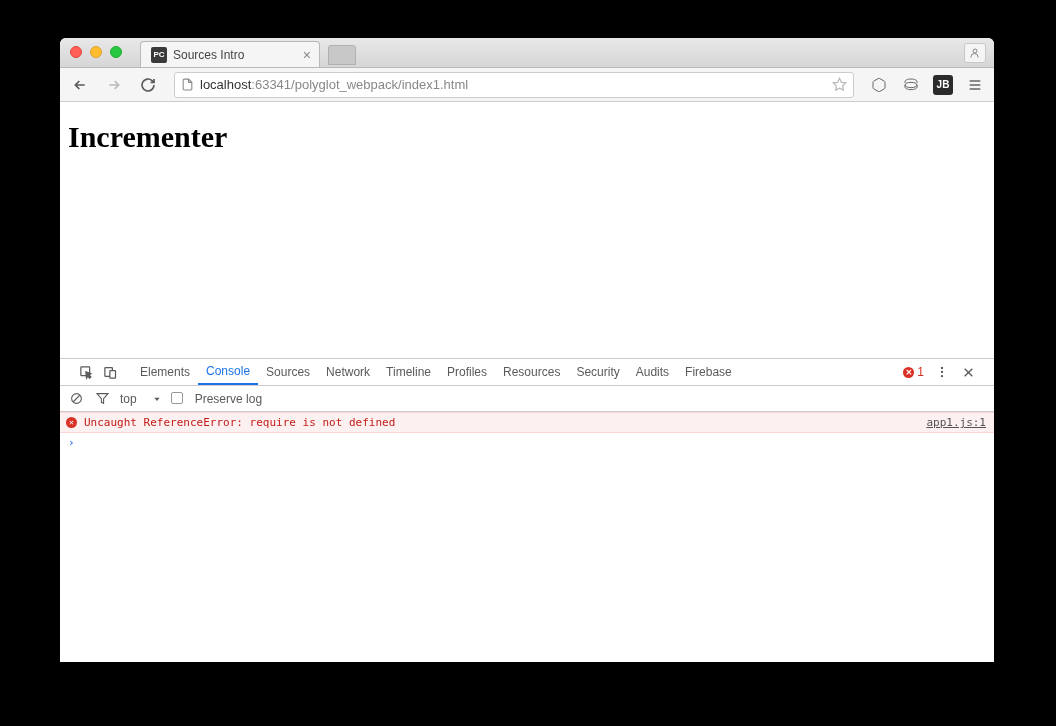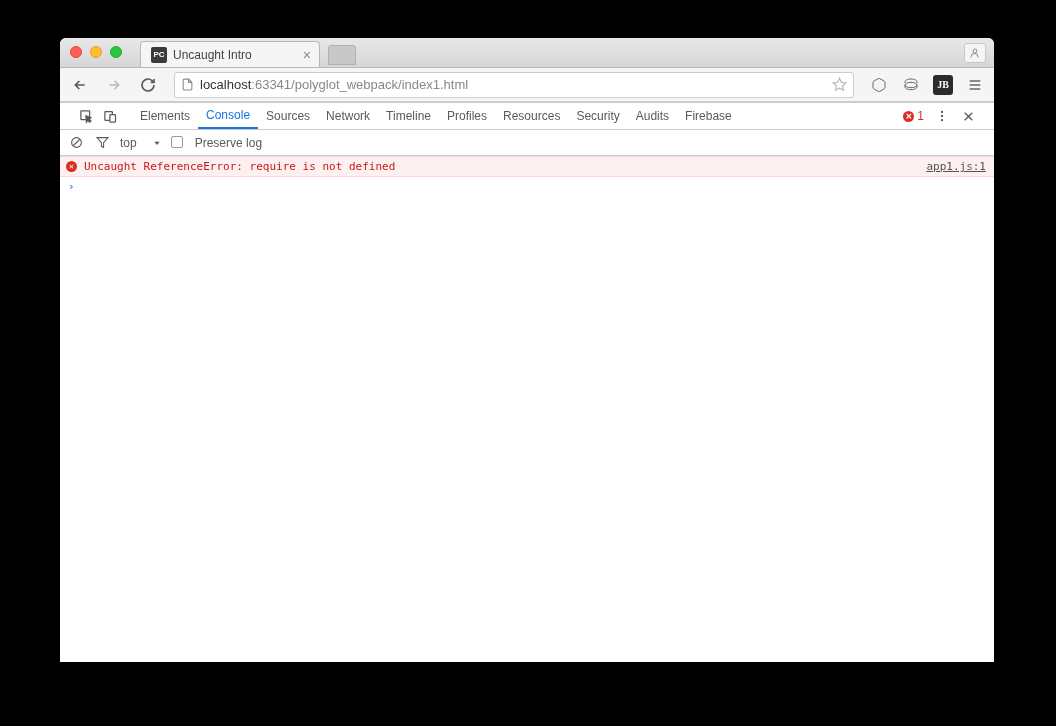--- a/index.html
+++ b/index.html
@@ -67,21 +67,21 @@
       display: flex; align-items: center;
       padding: 0 6px;
       font-size: 13px; color: #333;
       margin: 0 4px;
     }
     .addressbar .file-icon { color: #888; margin-right: 6px; }
     .addressbar .host { color: #333; }
     .addressbar .path { color: #888; }
     .addressbar .star { margin-left: auto; color: #bbb; }
     .ext-icon { width: 22px; height: 22px; display: flex; align-items: center; justify-content: center; color: #666; cursor: pointer; }
-    .jb-icon { background: #2b2b2b; color: #fff; width: 20px; height: 20px; border-radius: 3px; font-size: 10px; font-weight: bold; display: flex; align-items: center; justify-content: center; font-family: Liberation Serif, serif; }
+    .jb-icon { background: #2b2b2b; color: #fff; width: 20px; height: 20px; border-radius: 3px; font-size: 10px; font-weight: bold; display: flex; align-items: center; justify-content: center; }
 
     
     .page-content {
       padding: 18px 8px;
       background: #fff;
       flex: 0 0 256px;
     }
     .page-content h1 { font-family: Georgia, "Times New Roman", serif; font-weight: bold; font-size: 30px; color: #000; }
 
     
@@ -141,21 +141,21 @@
 
   <div class="titlebar">
     <div class="traffic-lights">
       <div class="tl red"></div>
       <div class="tl yellow"></div>
       <div class="tl green"></div>
     </div>
     <div class="tabs-strip">
       <div class="tab">
         <div class="favicon">PC</div>
-        <span>Uncaught Intro</span>
+        <span>Sources Intro</span>
         <span class="close">×</span>
       </div>
       <div class="newtab"></div>
     </div>
     <div class="user-button">
       <svg width="12" height="12" viewBox="0 0 24 24" fill="none" stroke="currentColor" stroke-width="2">
           <circle cx="12" cy="8" r="4"></circle>
           <path d="M4 21v-1a7 7 0 0 1 14 0v1"></path>
         </svg>
     </div>
@@ -210,20 +210,23 @@
     </div>
     <div class="ext-icon">
       <svg width="16" height="16" viewBox="0 0 24 24" fill="none" stroke="currentColor" stroke-width="2.5">
           <line x1="4" y1="6" x2="20" y2="6"></line>
           <line x1="4" y1="12" x2="20" y2="12"></line>
           <line x1="4" y1="18" x2="20" y2="18"></line>
         </svg>
     </div>
   </div>
 
+  <div class="page-content">
+    <h1>Incrementer</h1>
+  </div>
 
   <div class="devtools">
     <div class="dt-tabs">
       <div class="dt-left-icons">
         <div class="dt-icon">
           <svg width="15" height="15" viewBox="0 0 24 24" fill="none" stroke="currentColor" stroke-width="2">
               <rect x="3" y="3" width="14" height="14" rx="1"></rect>
               <path d="M11 11l8 3-3 2 3 3-2 2-3-3-2 3z" fill="currentColor"></path>
             </svg>
         </div>

